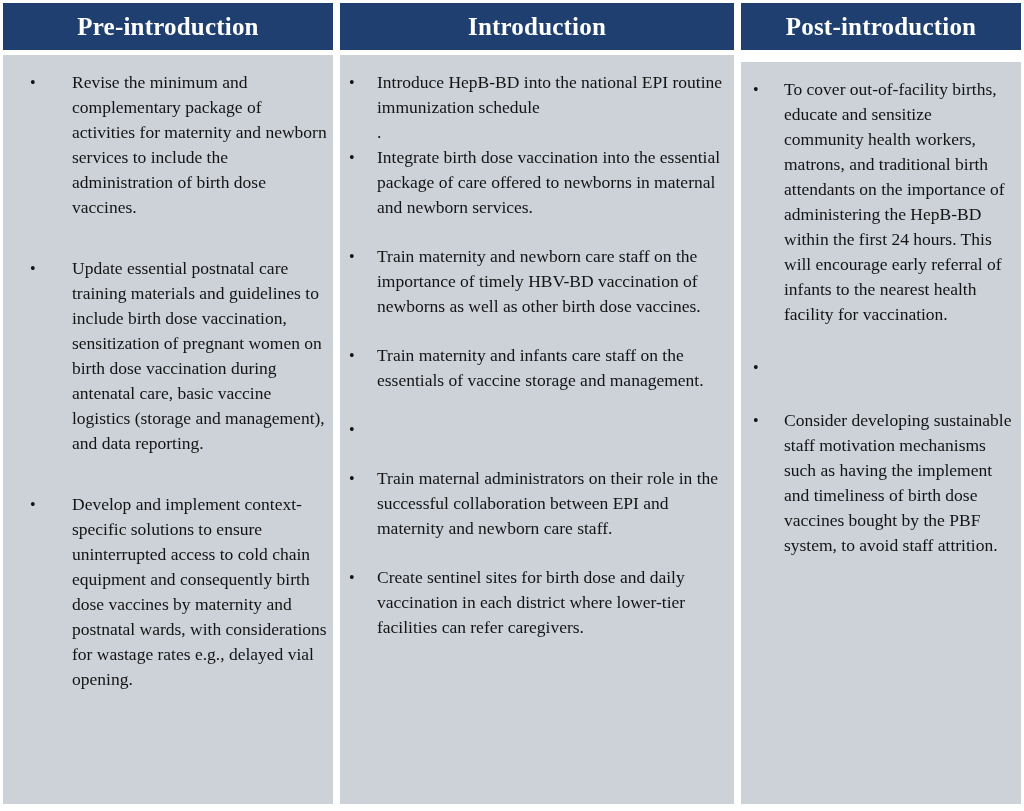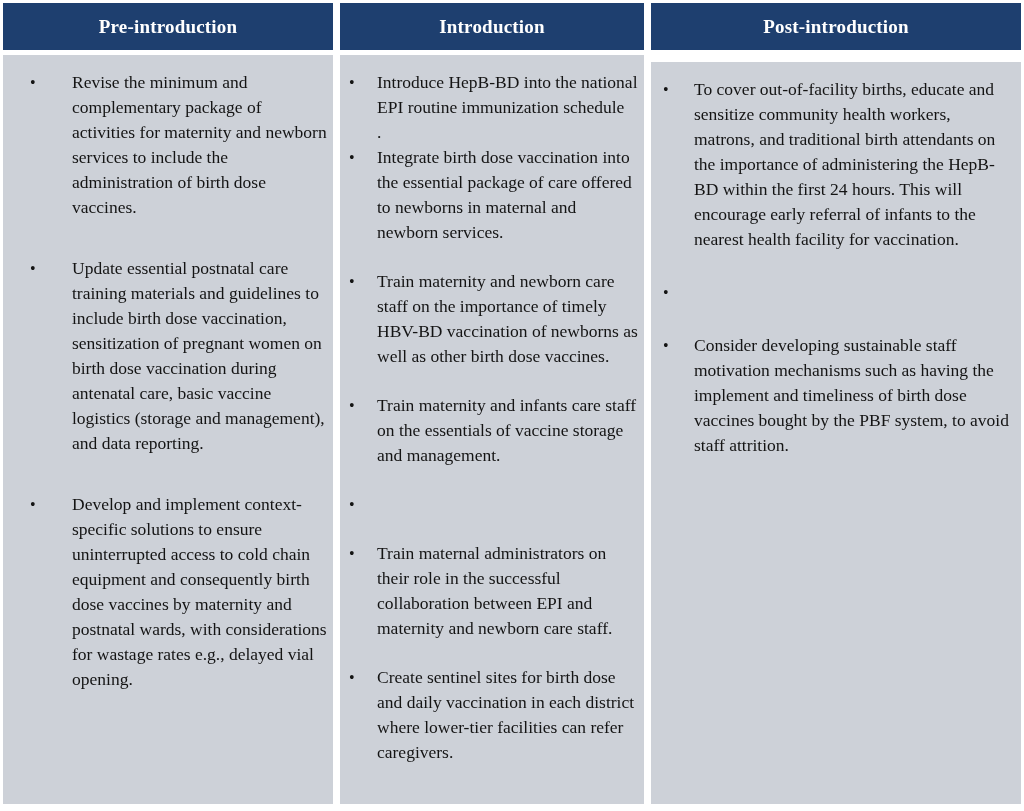--- a/index.html
+++ b/index.html
@@ -9,32 +9,32 @@
     height: 811px;
     background: var(--page-bg, #ffffff);
     box-sizing: border-box;
     padding: 3px 3px 7px 3px;
     display: flex;
     gap: 7px;
     font-family: "Liberation Serif", "DejaVu Serif", serif;
   }
   .col { display: flex; flex-direction: column; min-width: 0; }
   .col-pre   { width: 330px; }
-  .col-intro { width: 304px; }
+  .col-intro { width: 394px; }
   .col-post  { width: 320px; flex: 1; gap: 7px; }
   .hdr {
     background: var(--header-bg, #1E3F6F);
     color: var(--header-text, #ffffff);
     height: 47px;
     flex: none;
     display: flex;
     align-items: center;
     justify-content: center;
     font-weight: bold;
-    font-size: 19px;
+    font-size: 25px;
     margin-bottom: 5px;
     letter-spacing: 0.2px;
   }
   .cell {
     flex: 1;
     background: var(--body-bg, #CDD1D8);
     overflow: hidden;
   }
   ul.bullets {
     list-style: none;

